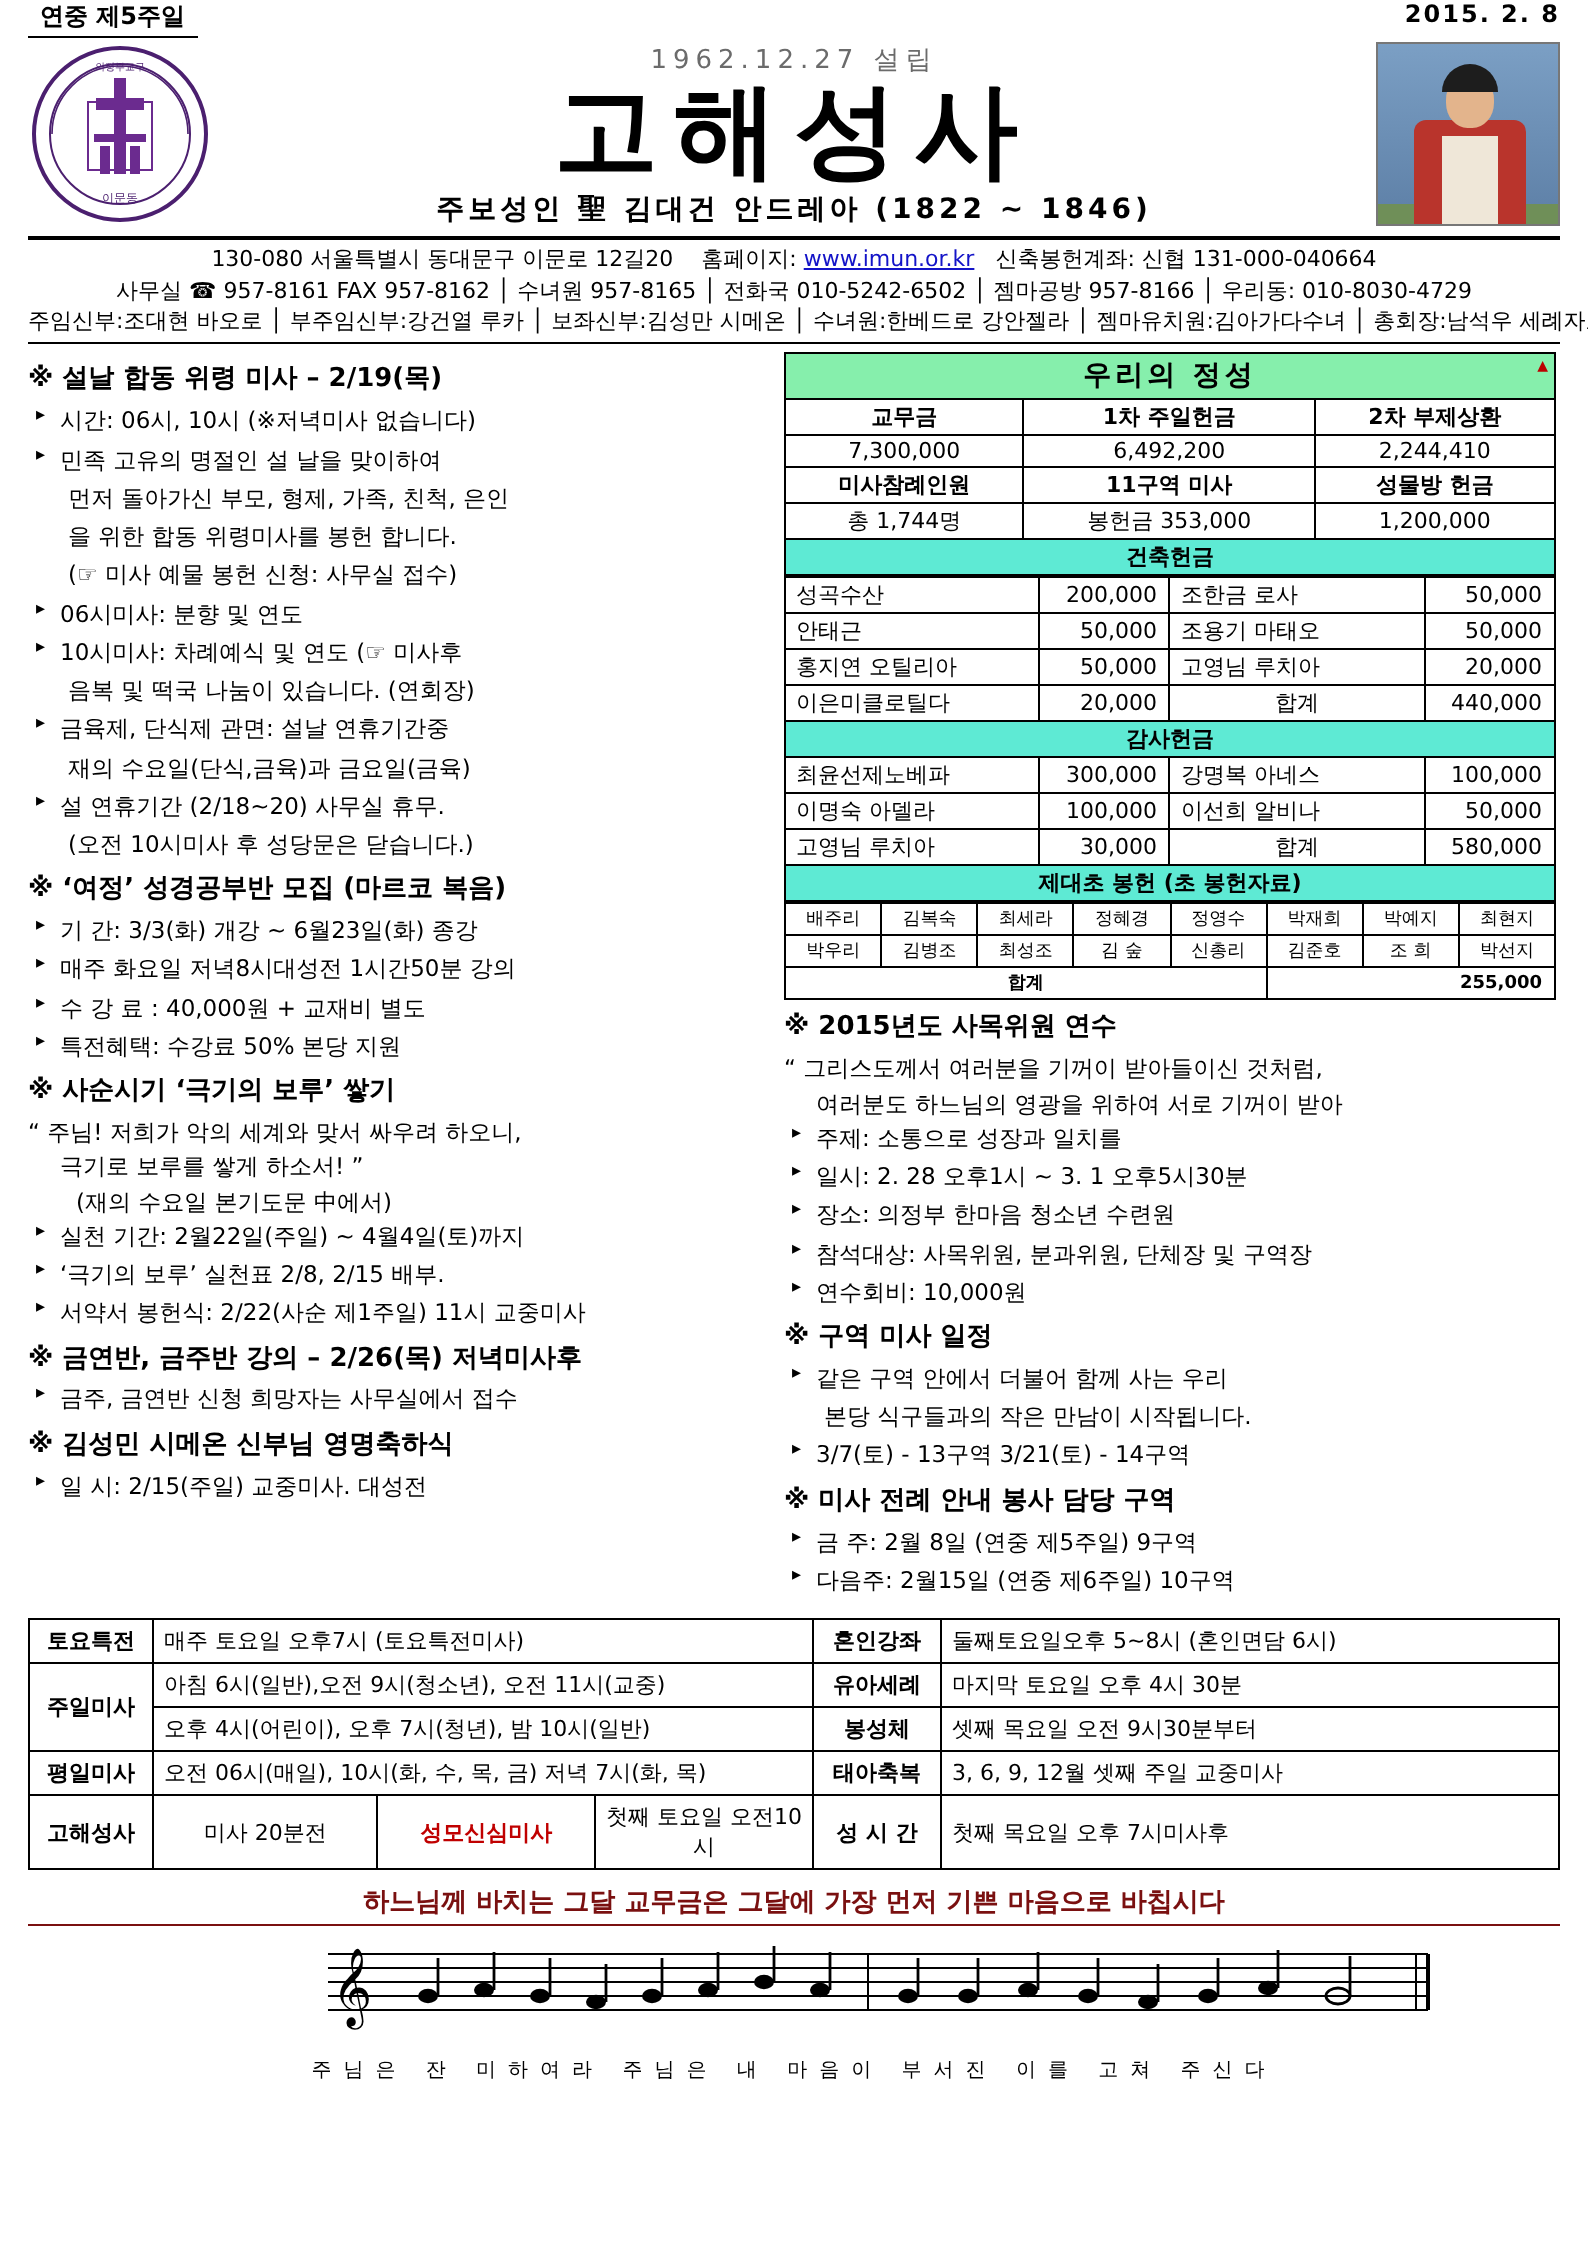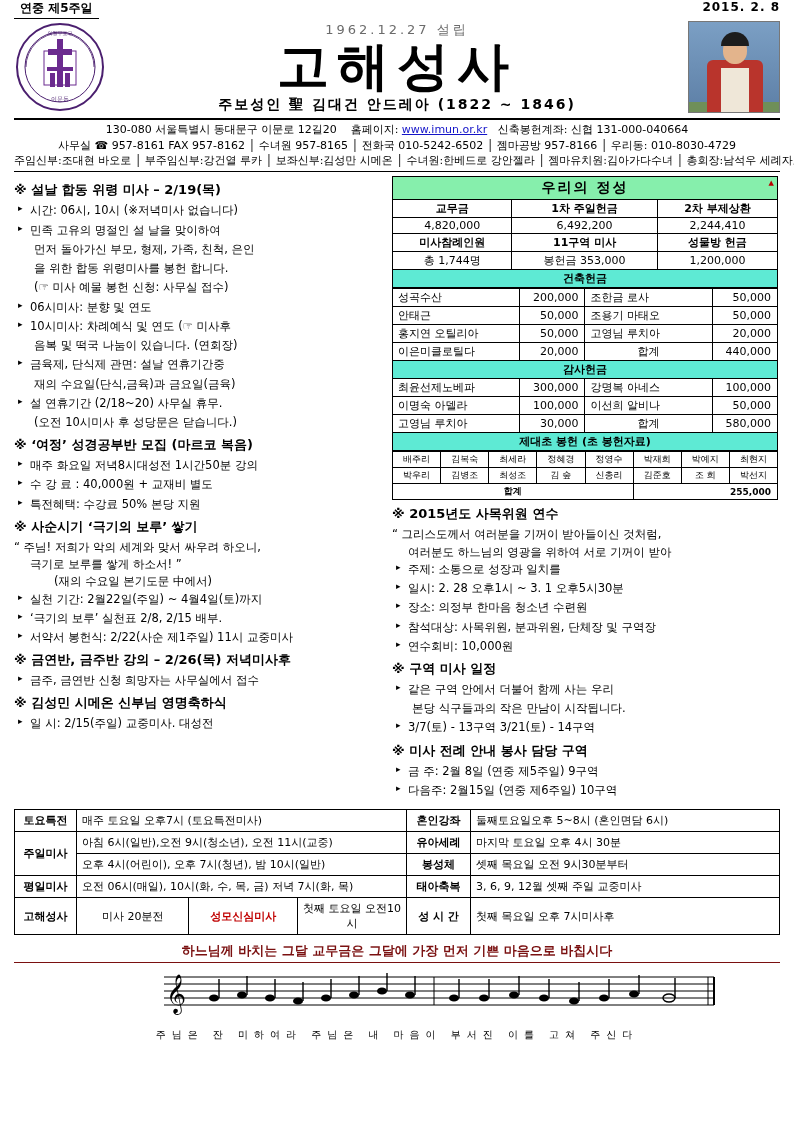--- a/index.html
+++ b/index.html
@@ -53,21 +53,21 @@
   .colR { width:386px; }
 
   h2.sec {
     font-size:13px; font-weight:bold; margin:6px 0 3px; line-height:1.3;
   }
   ul.items { list-style:none; margin:0 0 0 4px; padding:0; }
   ul.items > li { position:relative; padding-left:12px; margin-bottom:2px; line-height:1.5; font-size:11.5px; }
   ul.items > li.bullet:before { content:"\25B8"; position:absolute; left:0; top:0; font-size:9px; }
   ul.items > li.cont { padding-left:16px; }
   .ind { margin-left:16px; line-height:1.5; font-size:11.5px; }
-  .ind2 { margin-left:40px; line-height:1.5; font-size:11.5px; }
+  .ind2 { margin-left:24px; line-height:1.5; font-size:11.5px; }
   .quote { font-size:11.5px; line-height:1.5; }
 
   
   table { border-collapse:collapse; width:100%; }
   .tbl-offer { font-size:11px; }
   .tbl-offer td, .tbl-offer th { border:1px solid #000; padding:1px 3px; text-align:center; }
   .tbl-offer .hdr { font-weight:bold; }
   .band { background:#5eead4; font-weight:bold; }
   .tbl-offer .money { text-align:right; padding-right:6px; }
   .tbl-offer .nm { text-align:left; padding-left:5px; }
@@ -164,20 +164,21 @@
         <li class="bullet">10시미사: 차례예식 및 연도 (☞ 미사후</li>
         <li class="cont">음복 및 떡국 나눔이 있습니다. (연회장)</li>
         <li class="bullet">금육제, 단식제 관면: 설날 연휴기간중</li>
         <li class="cont">재의 수요일(단식,금육)과 금요일(금육)</li>
         <li class="bullet">설  연휴기간 (2/18~20)  사무실 휴무.</li>
         <li class="cont">(오전 10시미사 후 성당문은 닫습니다.)</li>
       </ul>
 
       <h2 class="sec">※  ‘여정’ 성경공부반 모집 (마르코 복음)</h2>
       <ul class="items">
+        <li class="bullet">기     간: 3/3(화)  개강 ~ 6월23일(화) 종강</li>
         <li class="bullet">매주 화요일 저녁8시대성전  1시간50분 강의</li>
         <li class="bullet">수 강 료 : 40,000원 + 교재비 별도</li>
         <li class="bullet">특전혜택: 수강료 50% 본당 지원</li>
       </ul>
 
       <h2 class="sec">※ 사순시기 ‘극기의 보루’ 쌓기</h2>
       <div class="quote">“ 주님! 저희가 악의 세계와 맞서 싸우려 하오니,</div>
       <div class="ind">극기로 보루를 쌓게 하소서! ”</div>
       <div class="ind2">(재의 수요일 본기도문 中에서)</div>
       <ul class="items">
@@ -205,21 +206,21 @@
       </div>
 
       <table class="tbl-offer">
         <tbody>
             <tr>
           <td class="hdr">교무금</td>
           <td class="hdr">1차 주일헌금</td>
           <td class="hdr">2차  부제상환</td>
         </tr>
         <tr>
-          <td>4,820,000</td>
+          <td>7,300,000</td>
           <td>6,492,200</td>
           <td>2,244,410</td>
         </tr>
         <tr>
           <td class="hdr">미사참례인원</td>
           <td class="hdr">11구역 미사</td>
           <td class="hdr">성물방 헌금</td>
         </tr>
         <tr>
           <td>총 1,744명</td>

